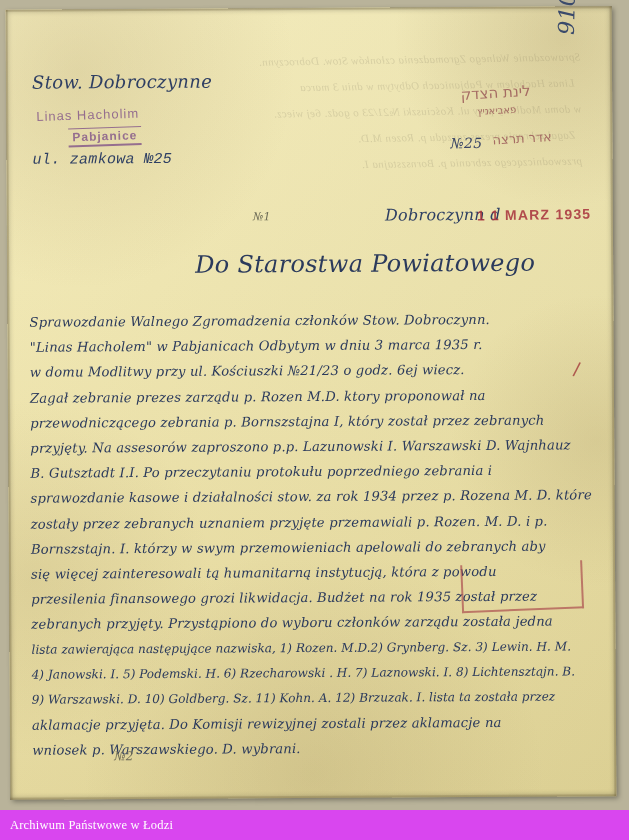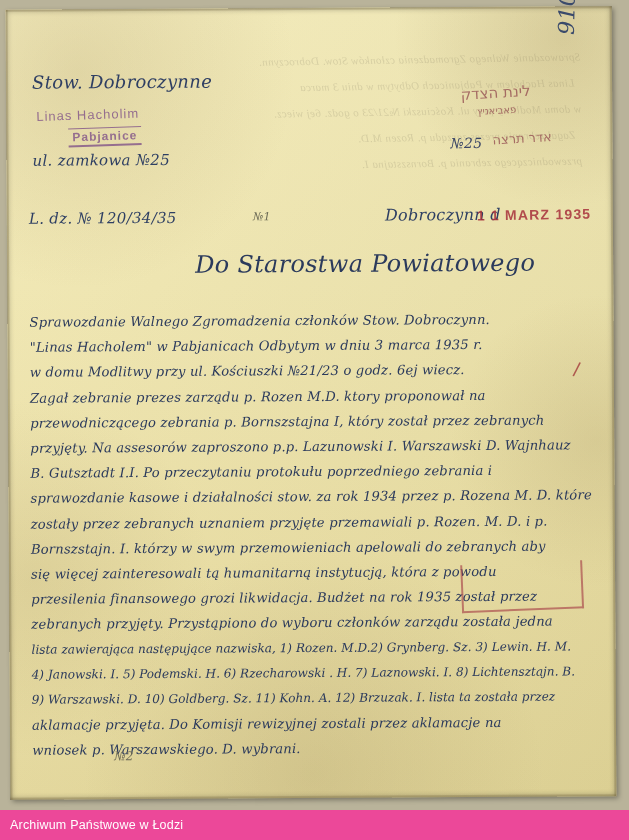--- a/index.html
+++ b/index.html
@@ -125,23 +125,23 @@
     letter-spacing: 0.15px;
   }
   #bodytext .line.sm { font-size: 12.1px; letter-spacing: 0; }
   
   #footer {
     position: absolute;
     left: 0;
     bottom: 0;
     width: 629px;
     height: 30px;
-    background: #ec4899;
+    background: #d946ef;
     color: #ffffff;
-    font-family: Liberation Sans, sans-serif;
+    font-family: Liberation Serif, serif;
     font-size: 12.5px;
     display: flex;
     align-items: center;
     padding-left: 10px;
     box-sizing: border-box;
     letter-spacing: 0.2px;
   }
   .ul { border-bottom: 1px solid #2e3f63; }
 </style>
 </head>
@@ -160,33 +160,32 @@
     </div>
 
     <div id="stains"></div>
 
     <div class="hw" style="left:26px; top:62px; font-size:18px; color:#2f3f63;">Stow. Dobroczynne</div>
 
     <div class="stamp-purple" style="left:30px; top:98px; font-size:13px;">Linas Hacholim</div>
 
     <div class="stamp-purple" style="left:62px; top:118px; font-size:12px; font-weight:bold; border-bottom:2px solid #7a4a86; border-top:1px solid #7a4a86; padding:1px 4px;">Pabjanice</div>
 
-    <div class="hw" style="left:26px; top:142px; font-size:15px;">ul. zamkowa №25</div>
+    <div class="hw" style="left:26px; top:142px; font-size:15px;font-family:Liberation Mono, monospace;">ul. zamkowa №25</div>
 
     <div class="hw" style="left:548px; top:28px; font-size:22px; color:#3a4a6b; transform:rotate(-88deg); transform-origin:left top;">910</div>
 
     <div class="stamp-hebrew" style="left:444px; top:78px; width:92px; font-size:15px; line-height:17px;">
       <div>לינת הצדק</div>
       <div style="font-size:10px;">פאביאניץ</div>
     </div>
 
     <div class="hw" style="left:444px; top:128px; font-size:14px; color:#3a4566;">№25</div>
     <div class="stamp-hebrew" style="left:486px; top:124px; font-size:13px;">אדר תרצה</div>
 
-    <div class="hw" style="left:22px; top:200px; font-size:15px;">L. dz. № 120/34/35</div>
 
     <div class="hw" style="left:246px; top:202px; font-size:11px; color:#6b6a55;">№1</div>
 
     <div class="hw" style="left:378px; top:198px; font-size:16px;">Dobroczynn d</div>
 
     <div class="date-stamp" style="left:470px; top:200px; font-size:14px;">1 1 MARZ 1935</div>
 
     <div class="hw" style="left:188px; top:242px; font-size:24px; color:#2b3a5c;">Do Starostwa Powiatowego</div>
 
     <div id="bodytext">

